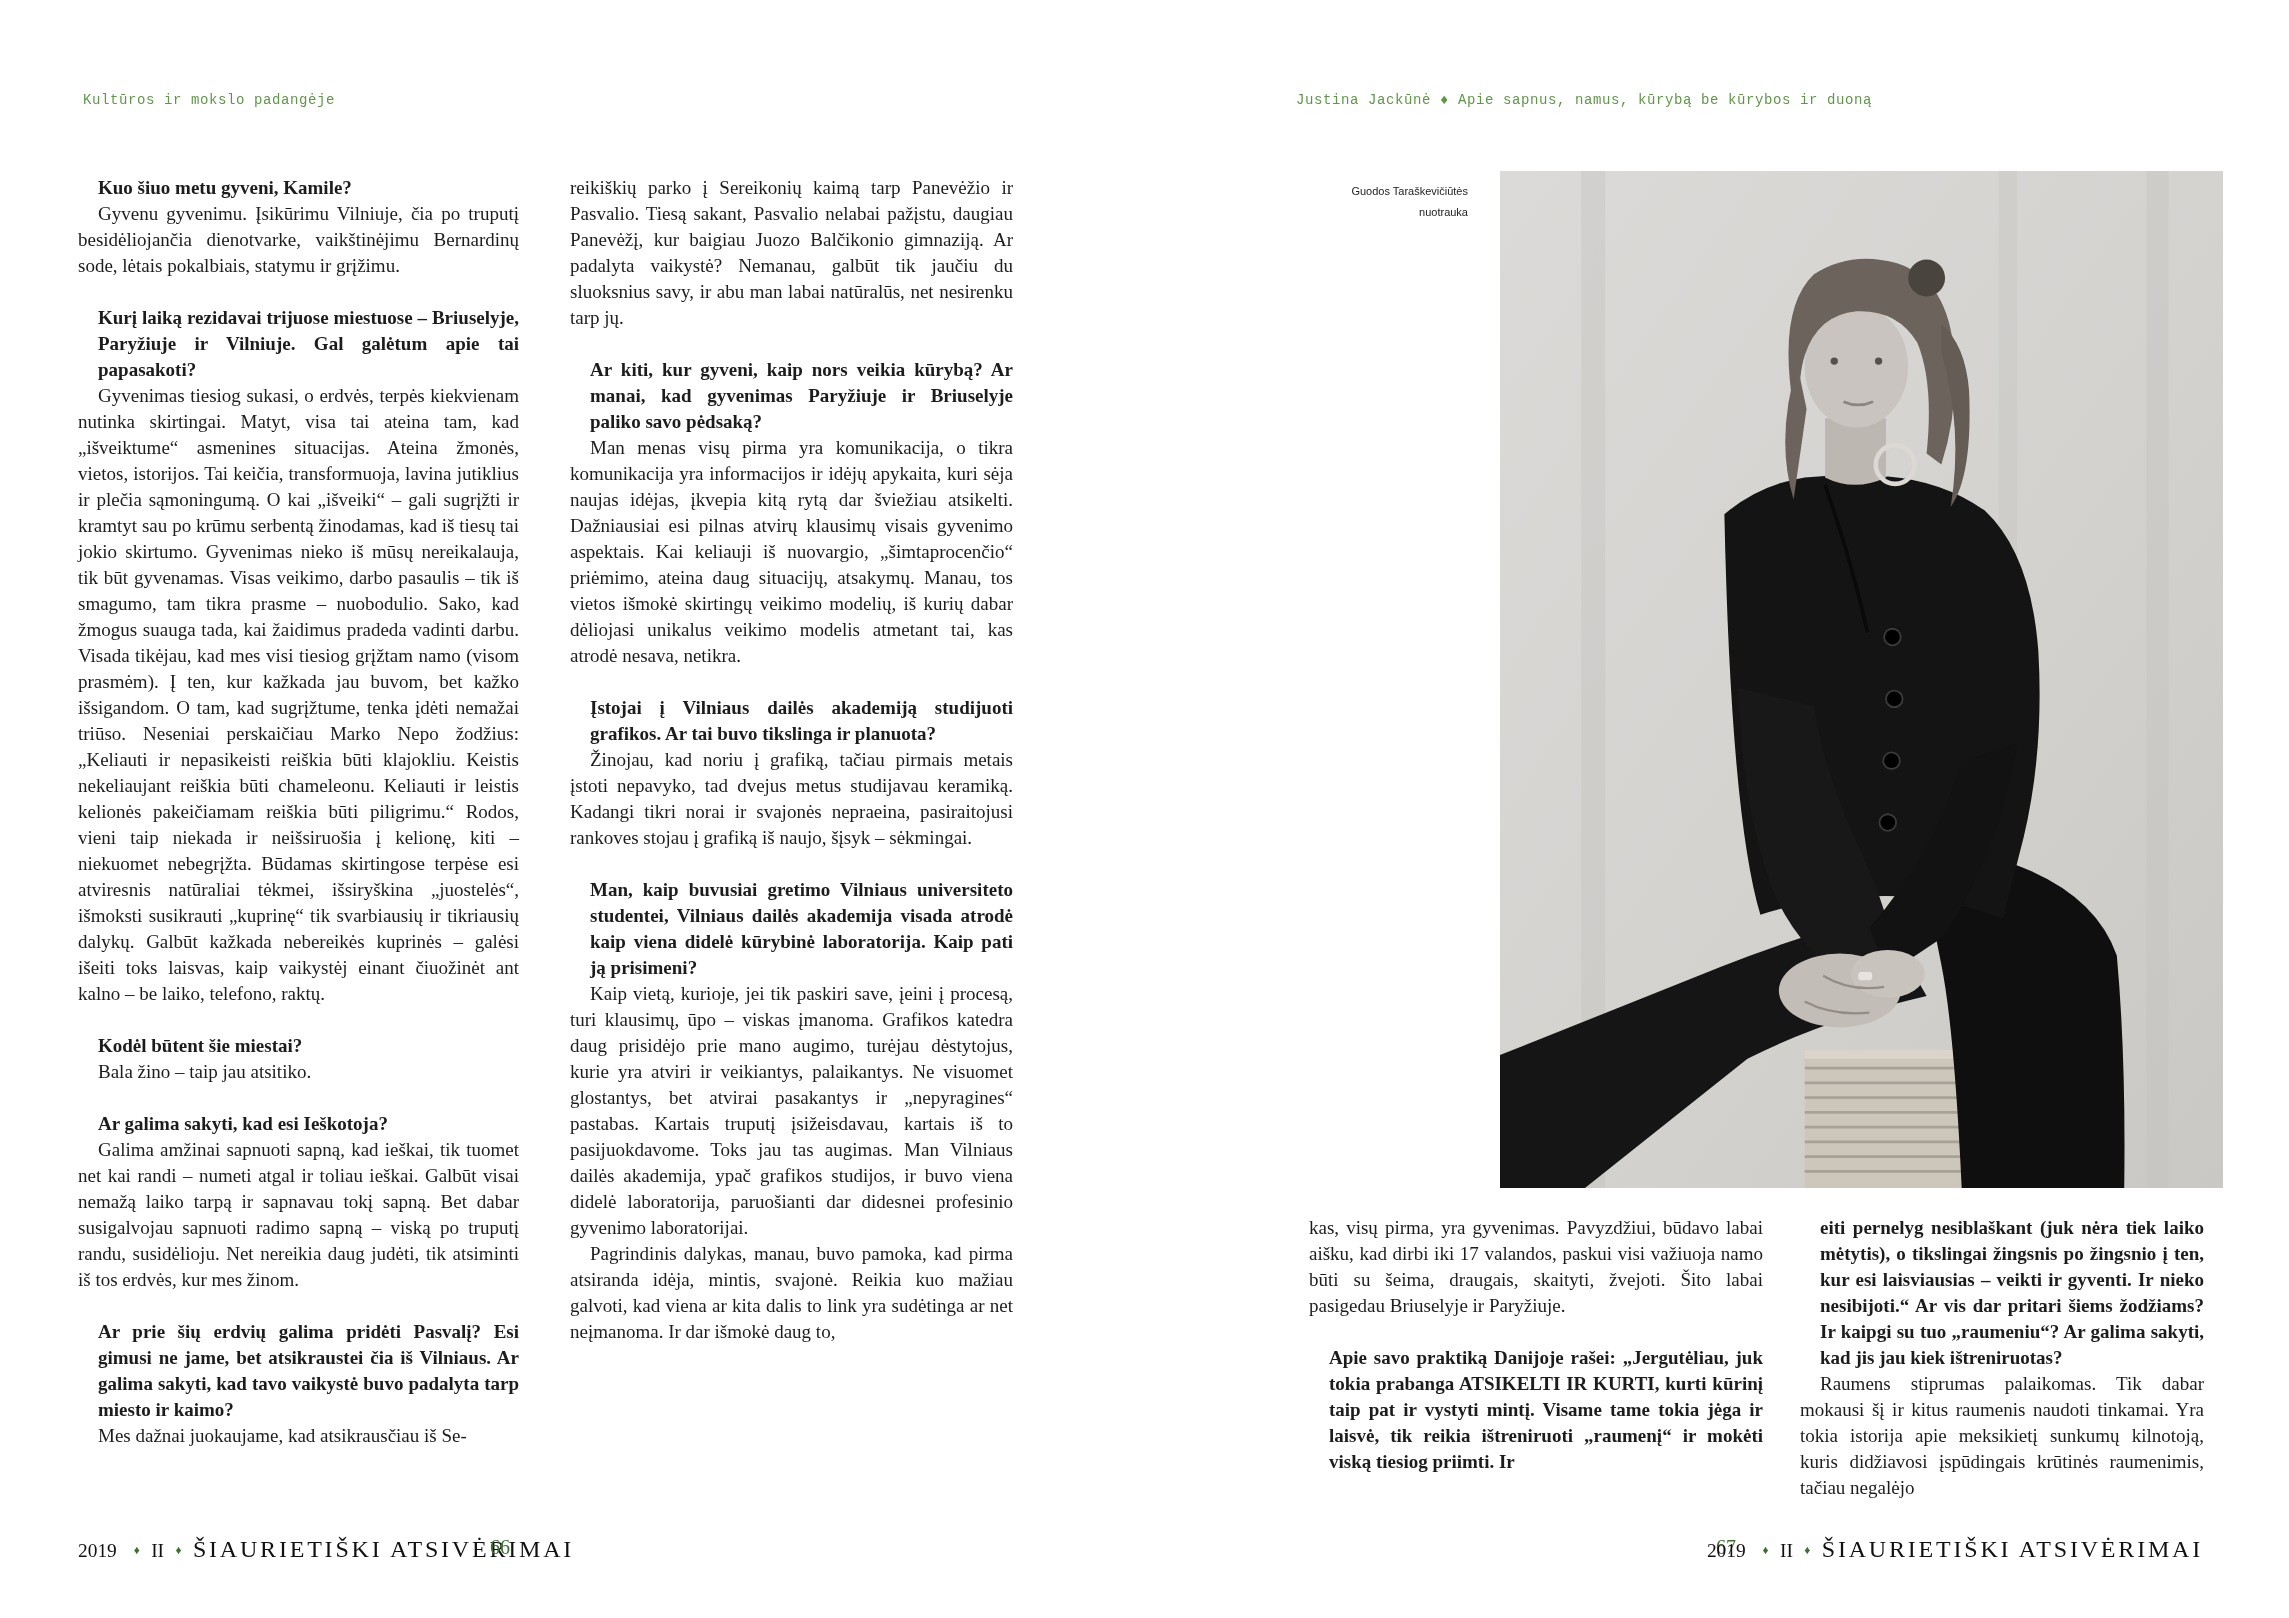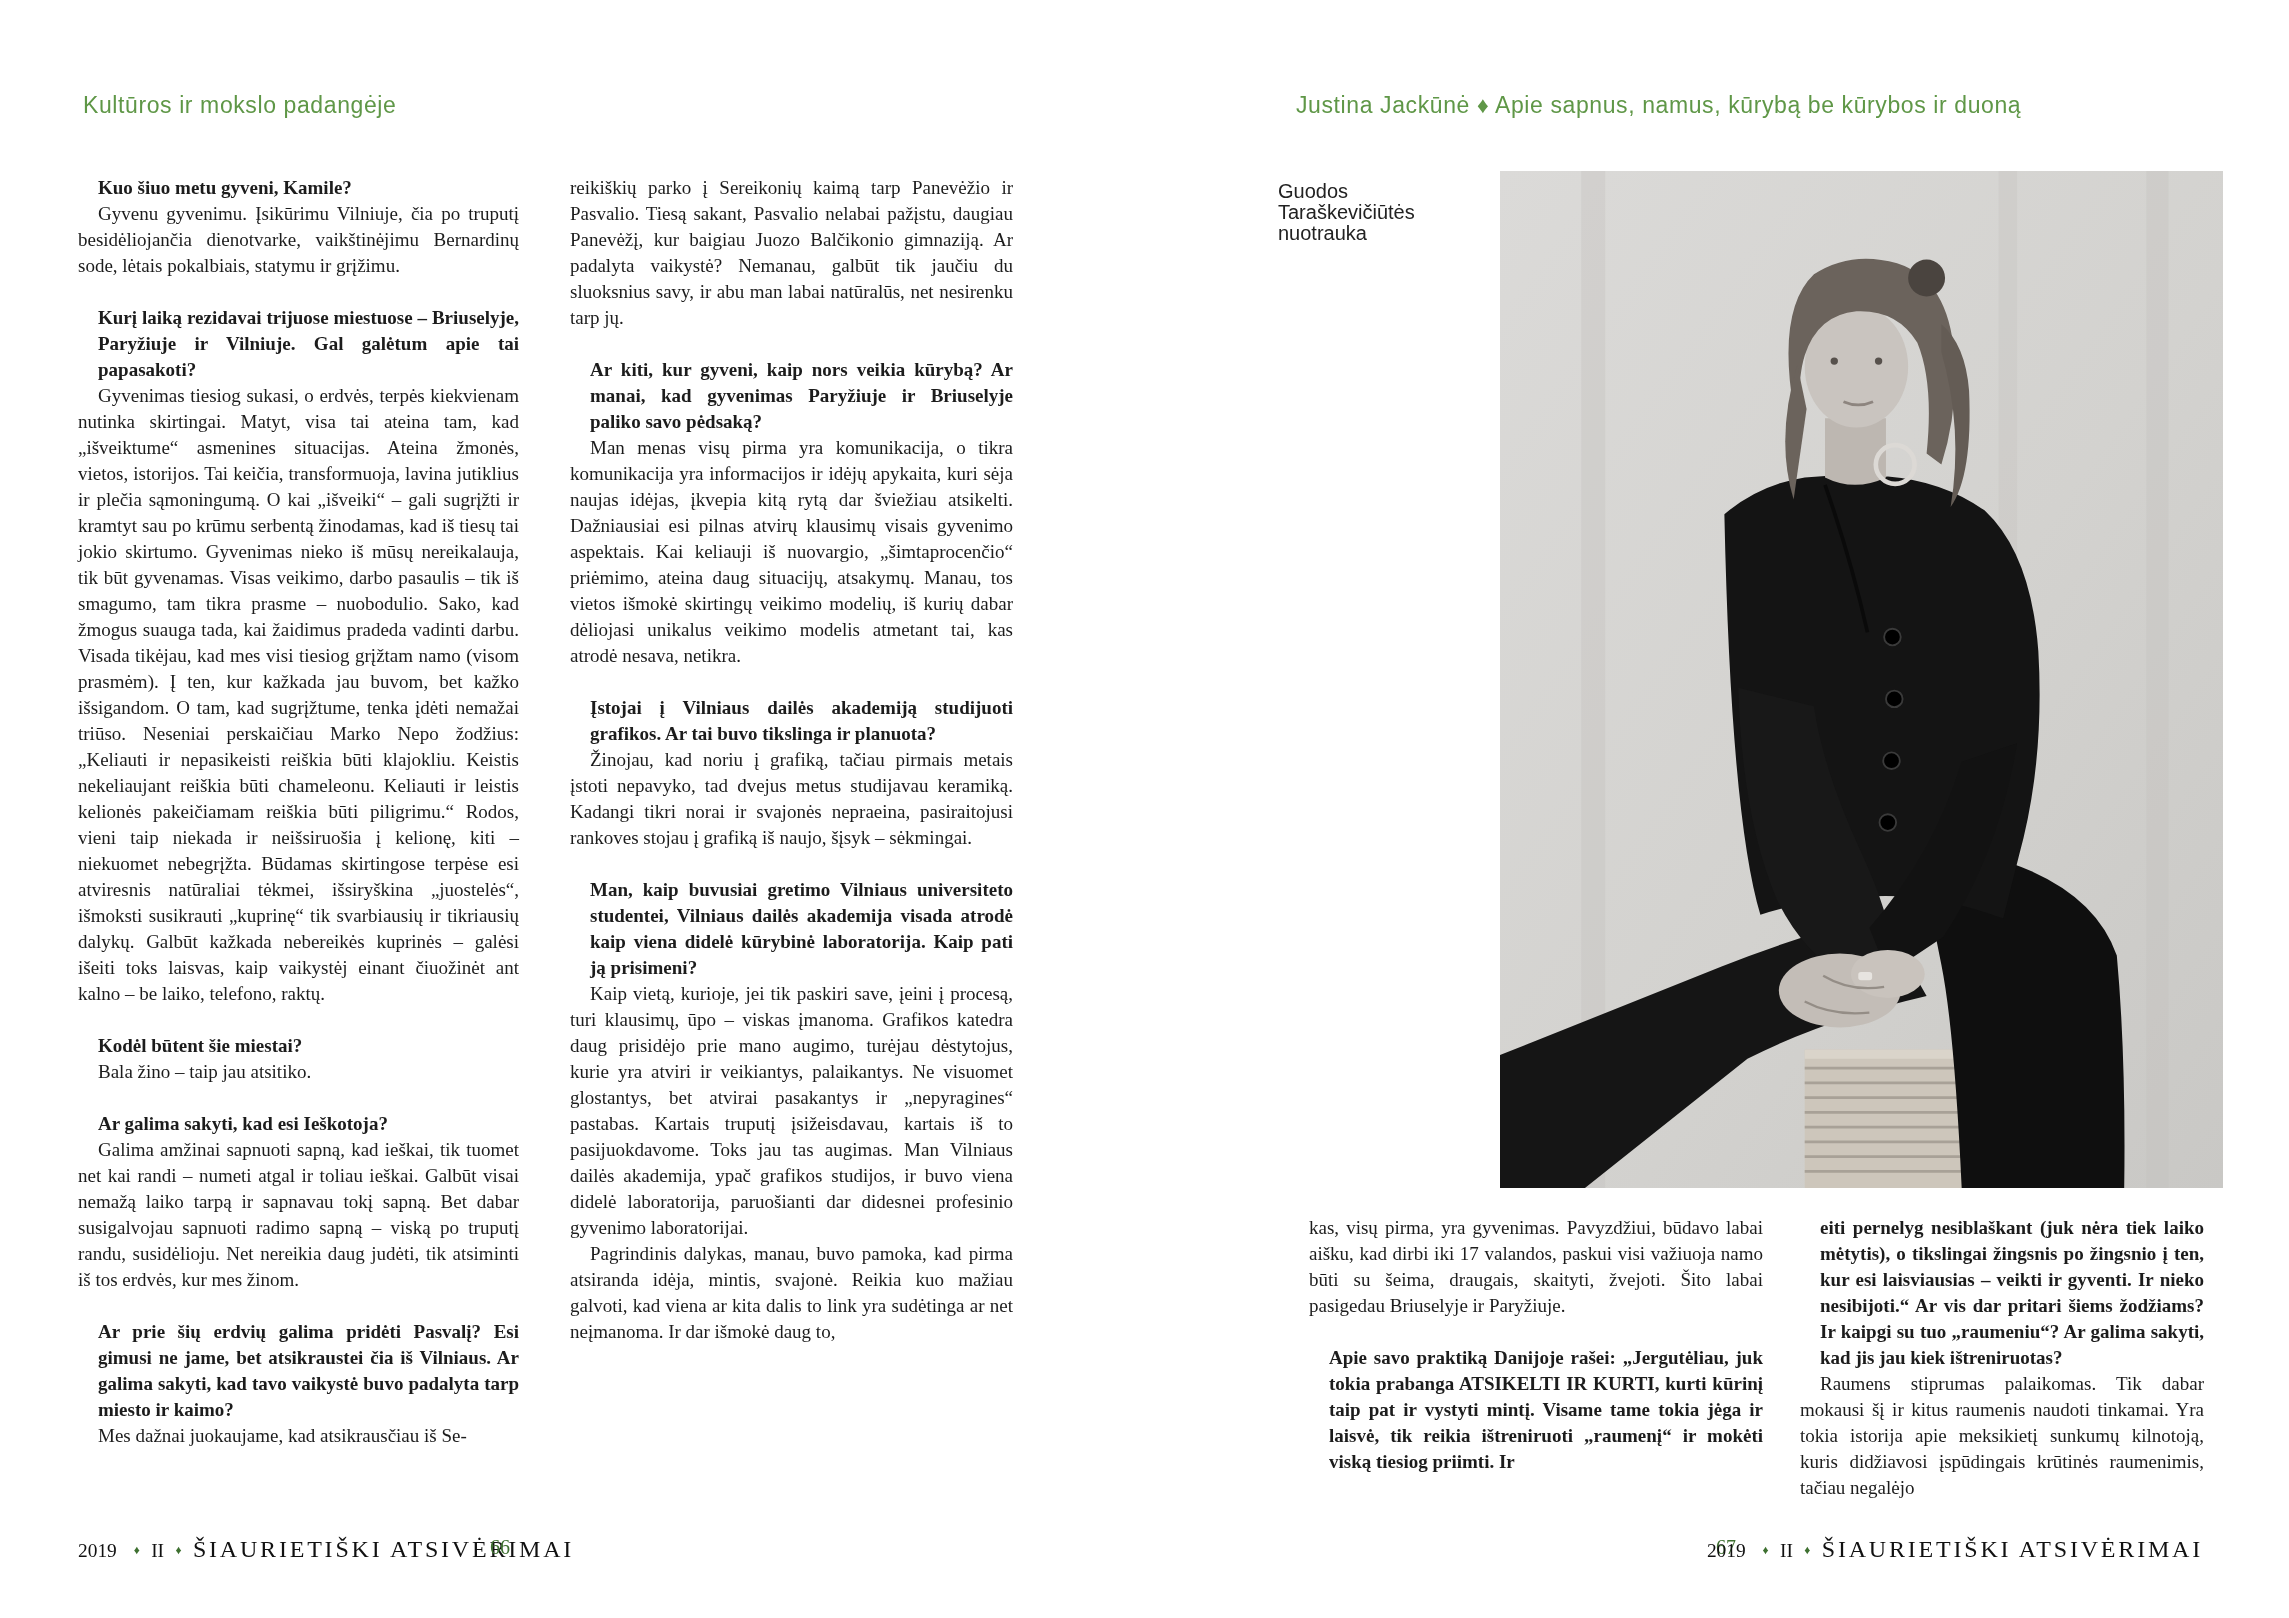--- a/index.html
+++ b/index.html
@@ -2,22 +2,22 @@
 <html lang="lt" style="font-size:14.8px"><head>
 <meta charset="utf-8">
 <style>
   html,body { margin:0; padding:0; background:#888; }
   .spread {
     position:relative; width:2290px; height:1619px; background:#ffffff;
     overflow:hidden; font-family:"Liberation Serif", serif; color:#1c1c1c;
   }
   
   .runhead {
-    position:absolute; top:92px; font-family:Liberation Sans, sans-serif;
-    font-size:23px; letter-spacing:0.6px; color:#5f9747; white-space:nowrap;
+    position:absolute; top:92px; font-family:Liberation Mono, monospace;
+    font-size:14px; letter-spacing:0.6px; color:#5f9747; white-space:nowrap;
   }
   #runhead-left  { left:83px; }
   #runhead-right { left:1296px; }
 
   
   .col {
     position:absolute; top:175px; font-size:19px; line-height:26px;
     text-align:justify; text-justify:inter-word;
   }
   #lcol1 { left:78px;   width:441px; }
@@ -32,22 +32,22 @@
   .para.answer-cont   { text-indent:0; }
   .col .para:first-child { margin-top:0; }
 
   
   #photo {
     position:absolute; left:1500px; top:171px; width:723px; height:1017px;
     overflow:hidden;
   }
   #photo svg { display:block; width:100%; height:100%; }
   #credit {
-    position:absolute; left:1278px; top:181px; width:190px; 
-    font-family:"Liberation Sans", sans-serif; font-size:20px;
+    position:absolute; left:1278px; top:181px; width:190px; text-align:right;
+    font-family:"Liberation Sans", sans-serif; font-size:11px;
     line-height:21px; color:#222222;
   }
 
   
   .footer {
     position:absolute; top:1536px; font-size:19.4px; white-space:nowrap;
     color:#111111;
   }
   .footer .journal { letter-spacing:2.8px; font-size:24px; }
   .footer .diamond {

